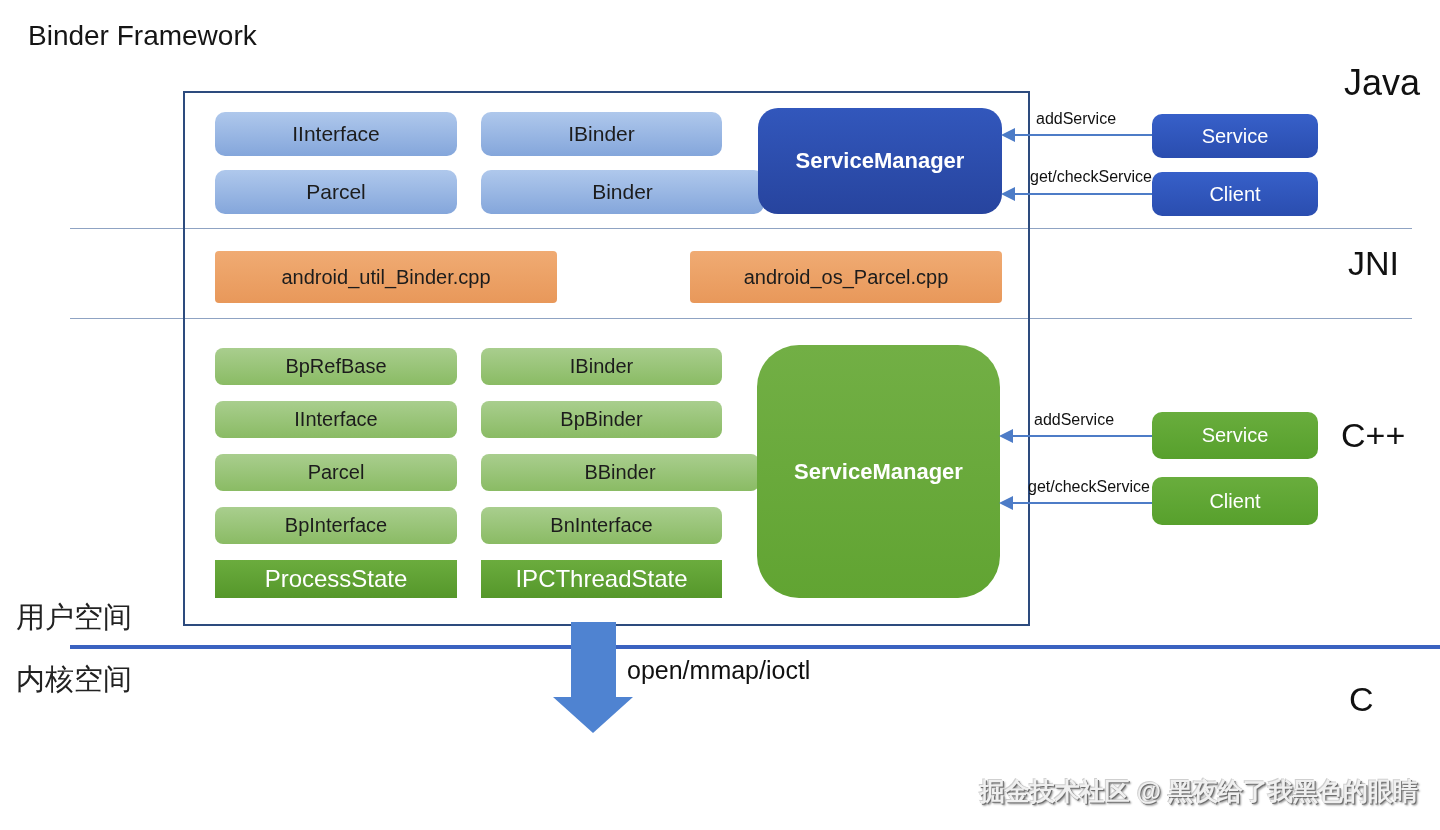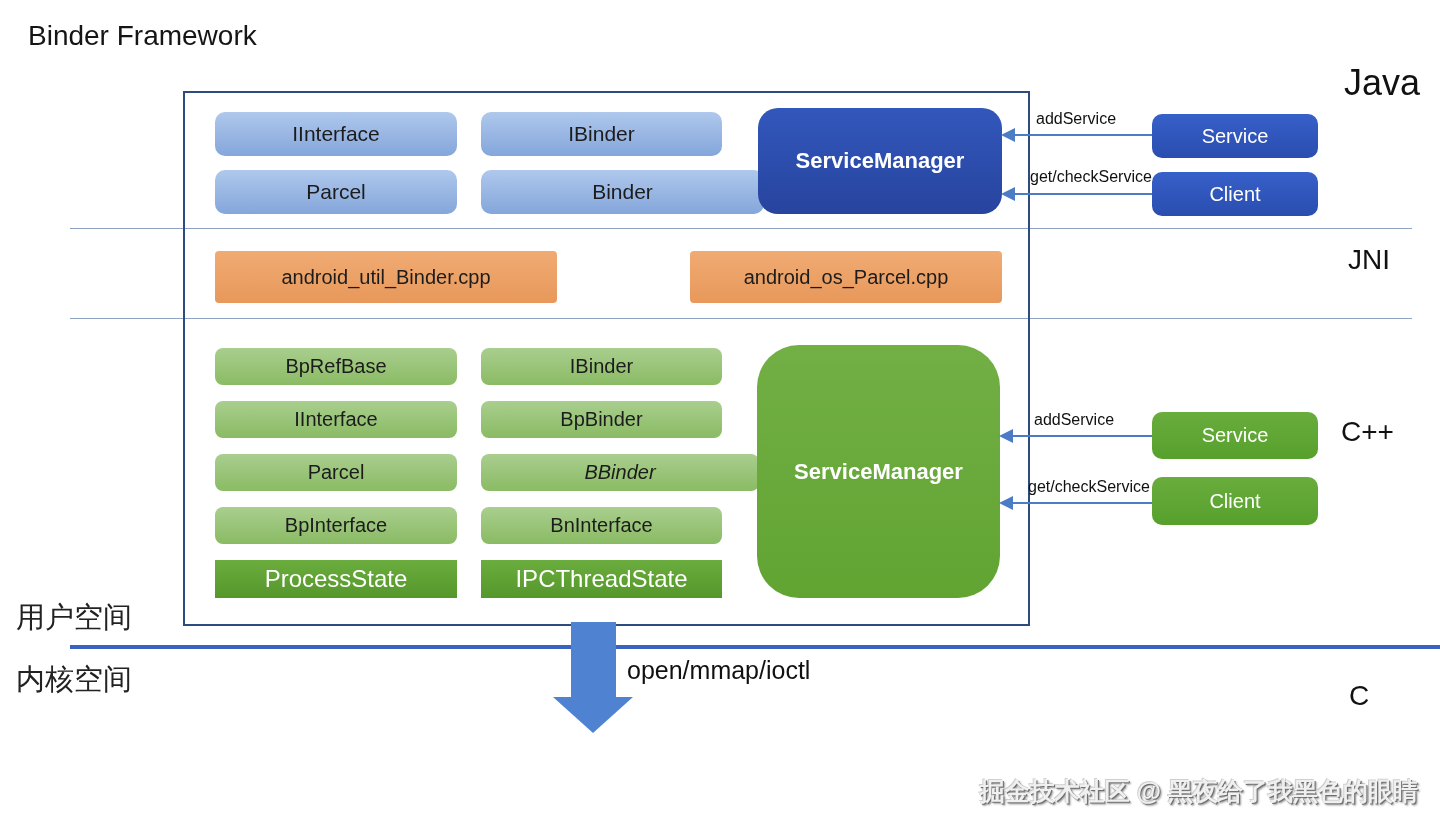--- a/index.html
+++ b/index.html
@@ -32,21 +32,21 @@
     position:absolute; left:183px; top:91px; width:843px; height:531px;
     border:2px solid #2D4B7E; background:transparent;
   }
   .arrow-line { position:absolute; height:2px; background:#4D7CC7; }
   .arrow-head-left {
     position:absolute; width:0; height:0;
     border-top:7px solid transparent; border-bottom:7px solid transparent;
     border-right:14px solid #4D7CC7;
   }
   .arrow-label { position:absolute; font-size:16px; color:#111; white-space:nowrap; }
-  .side-label  { position:absolute; font-size:28px; color:#111; }
+  .side-label  { position:absolute; font-size:34px; color:#111; }
   .cn-label    { position:absolute; font-size:29px; color:#222; white-space:nowrap; }
   .title { position:absolute; left:28px; top:20px; font-size:28px; color:#151515; }
   .big-arrow-shaft { position:absolute; left:571px; top:622px; width:45px; height:76px; background:#4F83D1; }
   .big-arrow-head {
     position:absolute; left:553px; top:697px; width:0; height:0;
     border-left:40px solid transparent; border-right:40px solid transparent;
     border-top:36px solid #4F83D1;
   }
   .syscall-label { position:absolute; left:627px; top:656px; font-size:25px; color:#111; }
   .watermark {
@@ -94,21 +94,21 @@
   <div class="mod orange-mod" style="left:690px; top:251px; width:312px; height:52px;">android_os_Parcel.cpp</div>
 
   <div class="mod green-mod" style="left:215px; top:348px; width:242px; height:37px;">BpRefBase</div>
   <div class="mod green-mod" style="left:215px; top:401px; width:242px; height:37px;">IInterface</div>
   <div class="mod green-mod" style="left:215px; top:454px; width:242px; height:37px;">Parcel</div>
   <div class="mod green-mod" style="left:215px; top:507px; width:242px; height:37px;">BpInterface</div>
   <div class="mod dgreen-mod" style="left:215px; top:560px; width:242px; height:38px;">ProcessState</div>
 
   <div class="mod green-mod" style="left:481px; top:348px; width:241px; height:37px;">IBinder</div>
   <div class="mod green-mod" style="left:481px; top:401px; width:241px; height:37px;">BpBinder</div>
-  <div class="mod green-mod" style="left:481px; top:454px; width:278px; height:37px;font-style:italic;">BBinder</div>
+  <div class="mod green-mod" style="left:481px; top:454px; width:278px; height:37px;">BBinder</div>
   <div class="mod green-mod" style="left:481px; top:507px; width:241px; height:37px;">BnInterface</div>
   <div class="mod dgreen-mod" style="left:481px; top:560px; width:241px; height:38px;">IPCThreadState</div>
 
   <div class="mod sm-cpp" style="left:757px; top:345px; width:243px; height:253px;">ServiceManager</div>
 
   <div class="arrow-line" style="left:1012px; top:435px; width:140px;"></div>
   <div class="arrow-head-left" style="left:999px; top:429px;"></div>
   <div class="arrow-label" style="left:1034px; top:411px;">addService</div>
   <div class="arrow-line" style="left:1012px; top:502px; width:140px;"></div>
   <div class="arrow-head-left" style="left:999px; top:496px;"></div>

